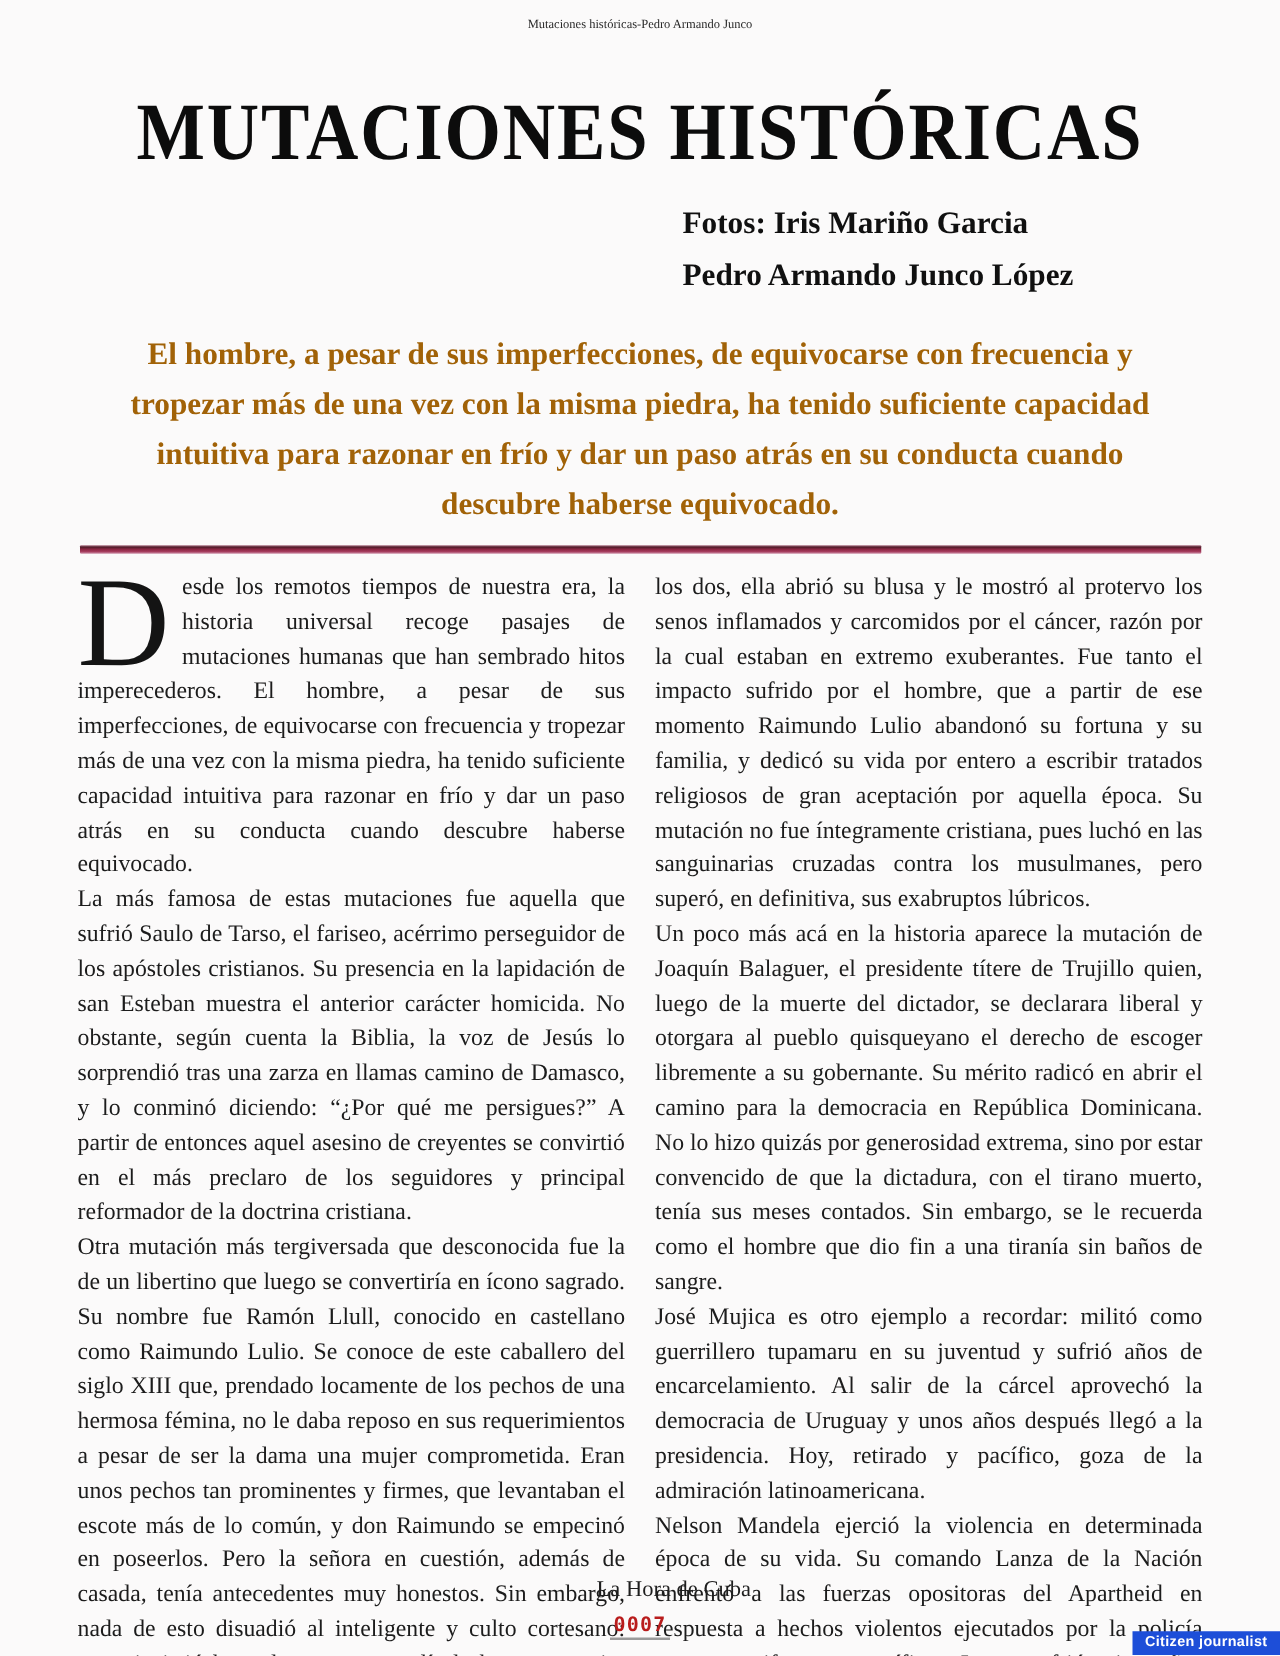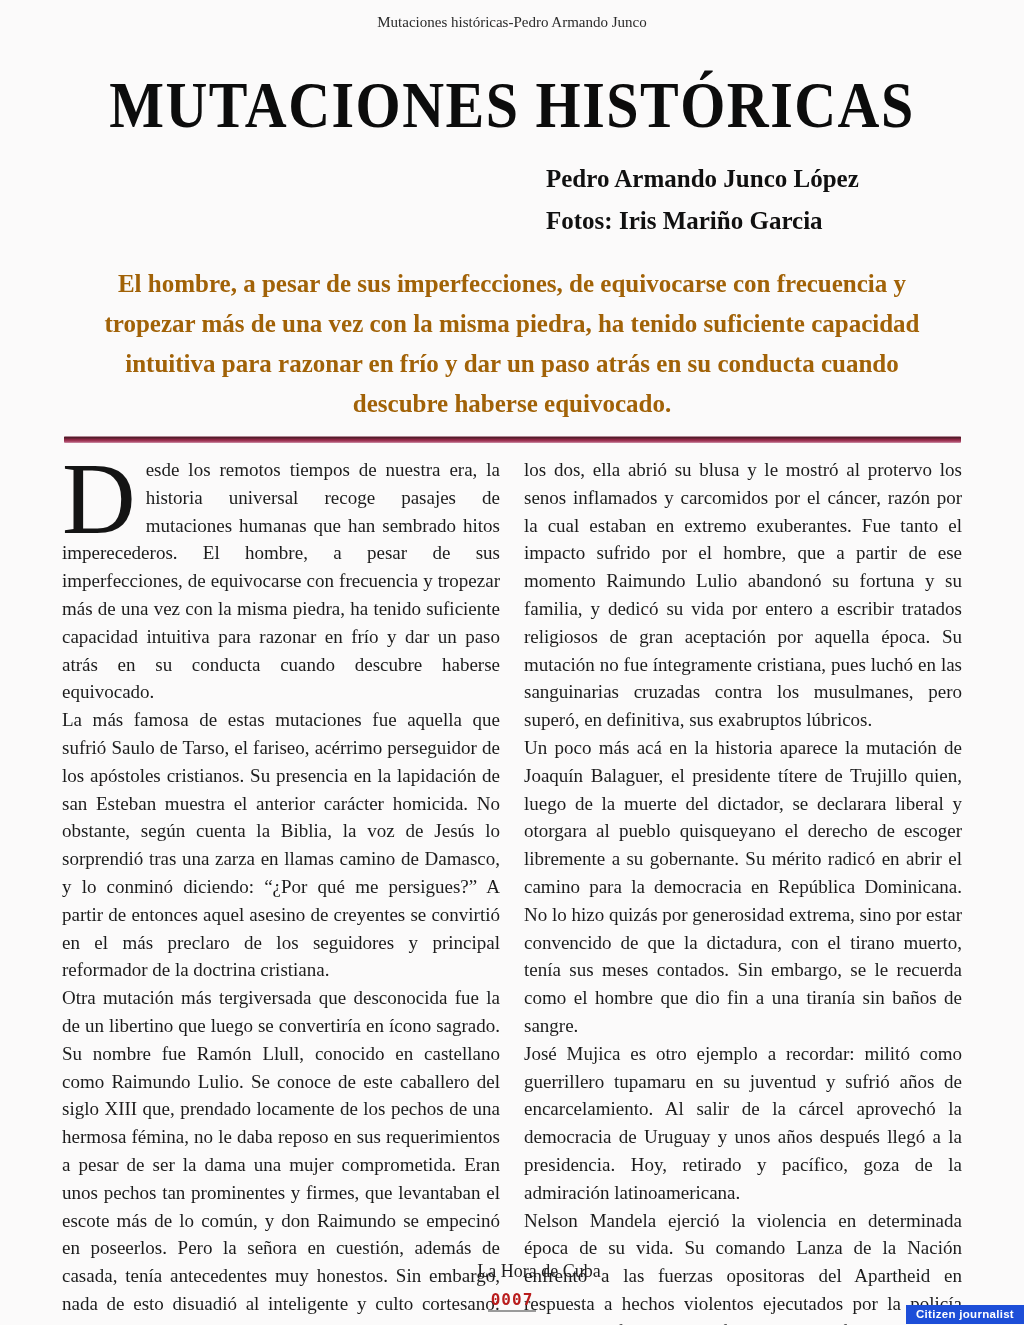--- a/index.html
+++ b/index.html
@@ -4,21 +4,21 @@
 <style>
   html,body { margin:0; padding:0; }
   body {
     width:1024px; height:1325px; position:relative;
     background:#fbfafa; color:#1b1b1b;
     font-family:"Liberation Serif", serif;
     overflow:hidden;
   }
   .running-header {
     position:absolute; top:14px; left:0; width:100%;
-    text-align:center; font-size:15px; color:#2a2a2a;
+    text-align:center; font-size:10px; color:#2a2a2a;
   }
   .title {
     position:absolute; top:68px; left:0; width:100%;
     text-align:center; font-size:58px; font-weight:bold;
     letter-spacing:1.5px; color:#0c0c0c; transform:scaleY(1.12);
     transform-origin:top center; white-space:nowrap;
   }
   .byline-block {
     position:absolute; left:546px; top:158px;
     font-weight:bold; font-size:25px; line-height:42px; color:#101010;
@@ -69,22 +69,22 @@
   }
 </style>
 </head>
 <body>
 
 <div class="running-header">Mutaciones históricas-Pedro Armando Junco</div>
 
 <div class="title">MUTACIONES HISTÓRICAS</div>
 
 <div class="byline-block">
+  <div>Fotos: Iris Mariño Garcia</div>
   <div>Pedro Armando Junco López</div>
-  <div>Fotos: Iris Mariño Garcia</div>
 </div>
 
 <div class="pull-quote">El hombre, a pesar de sus imperfecciones, de equivocarse con frecuencia y tropezar más de una vez con la misma piedra, ha tenido suficiente capacidad intuitiva para razonar en frío y dar un paso atrás en su conducta cuando descubre haberse equivocado.</div>
 
 <div class="rule"></div>
 
 <div class="column col-left">
   <p><span class="dropcap">D</span><span>esde los remotos tiempos de nuestra era, la historia universal recoge pasajes de mutaciones humanas que han sembrado hitos imperecederos. El hombre, a pesar de sus imperfecciones, de equivocarse con frecuencia y tropezar más de una vez con la misma piedra, ha tenido suficiente capacidad intuitiva para razonar en frío y dar un paso atrás en su conducta cuando descubre haberse equivocado.</span></p>
   <p>La más famosa de estas mutaciones fue aquella que sufrió Saulo de Tarso, el fariseo, acérrimo perseguidor de los apóstoles cristianos. Su presencia en la lapidación de san Esteban muestra el anterior carácter homicida. No obstante, según cuenta la Biblia, la voz de Jesús lo sorprendió tras una zarza en llamas camino de Damasco, y lo conminó diciendo: “¿Por qué me persigues?” A partir de entonces aquel asesino de creyentes se convirtió en el más preclaro de los seguidores y principal reformador de la doctrina cristiana.</p>
   <p>Otra mutación más tergiversada que desconocida fue la de un libertino que luego se convertiría en ícono sagrado. Su nombre fue Ramón Llull, conocido en castellano como Raimundo Lulio. Se conoce de este caballero del siglo XIII que, prendado locamente de los pechos de una hermosa fémina, no le daba reposo en sus requerimientos a pesar de ser la dama una mujer comprometida. Eran unos pechos tan prominentes y firmes, que levantaban el escote más de lo común, y don Raimundo se empecinó en poseerlos. Pero la señora en cuestión, además de casada, tenía antecedentes muy honestos. Sin embargo, nada de esto disuadió al inteligente y culto cortesano: tanto insistió hasta lograr que un día la hermosa mujer accediera a una cita privada. Ya en la habitación, solos</p>

